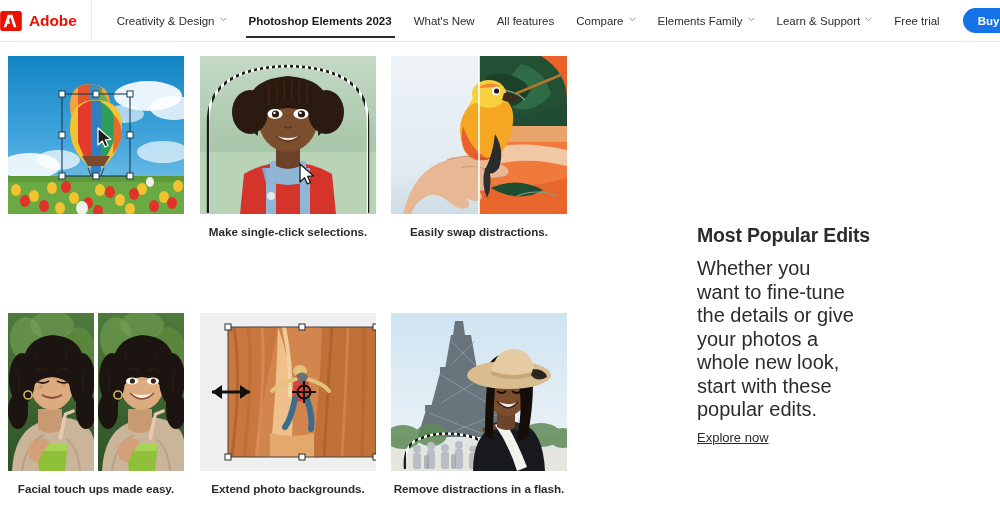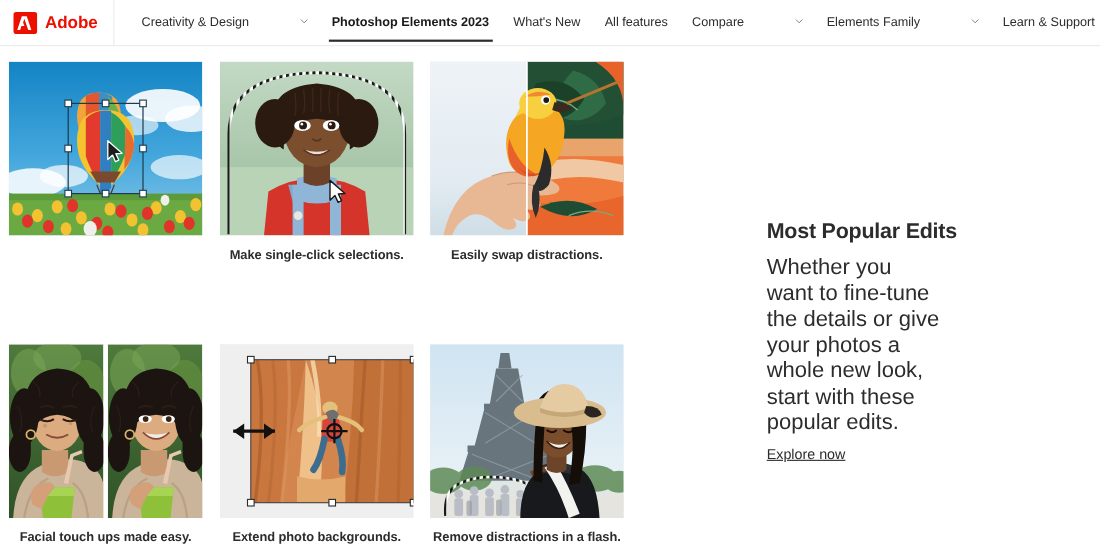--- a/index.html
+++ b/index.html
@@ -14,41 +14,41 @@
   
   #topnav {
     position: absolute; top: 0; left: 0;
     width: 1000px; height: 42px;
     background: #ffffff;
     border-bottom: 1px solid #eaeaea;
     display: flex; align-items: center;
   }
   .nav-brand {
     display: flex; align-items: center;
-    padding-left: 12px; padding-right: 14px;
+    padding-right: 14px;
     height: 42px;
   }
   .adobe-mark { width: 22px; height: 20px; display:block; }
   .adobe-word {
     font-size: 15.5px; font-weight: 700; color: #eb1000;
     margin-left: 7px; letter-spacing: -0.1px;
   }
   .nav-divider {
     width: 1px; height: 42px; background: #ebebeb; flex: 0 0 1px;
   }
   .nav-items {
     display: flex; align-items: center; height: 42px;
     margin-left: 14px;
   }
   .nav-item {
     position: relative;
     display: flex; align-items: center;
     height: 42px; padding: 0 11px;
     font-size: 11.5px; color: #2c2c2c;
-    white-space: nowrap; cursor: pointer; gap: 41px;
+    white-space: nowrap; cursor: pointer;
   }
   .nav-item.active { font-weight: 700; color: #1a1a1a; }
   .nav-item.active .nav-underline {
     position: absolute; left: 8px; right: 8px; bottom: 4px;
     height: 2px; background: #2c2c2c;
   }
   .caret {
     display: inline-block; margin-left: 5px;
     width: 7px; height: 7px; position: relative; top: -1px;
   }
@@ -78,21 +78,21 @@
   }
   .tile-img svg { display: block; width: 176px; height: 158px; }
   .tile-cap {
     margin-top: 11px;
     font-size: 11.7px; font-weight: 700; color: #2c2c2c;
     text-align: center; letter-spacing: -0.05px;
   }
 
   
   .right-panel {
-    position: absolute; left: 697px; top: 157px; width: 230px;
+    position: absolute; left: 697px; top: 182px; width: 230px;
   }
   .rp-title {
     font-size: 19.5px; font-weight: 700; color: #2c2c2c;
     margin: 0 0 10px 0; letter-spacing: -0.2px;
   }
   .rp-body {
     font-size: 20px; color: #2c2c2c; line-height: 23.5px;
     margin: 0; width: 160px;
   }
   .rp-link {

